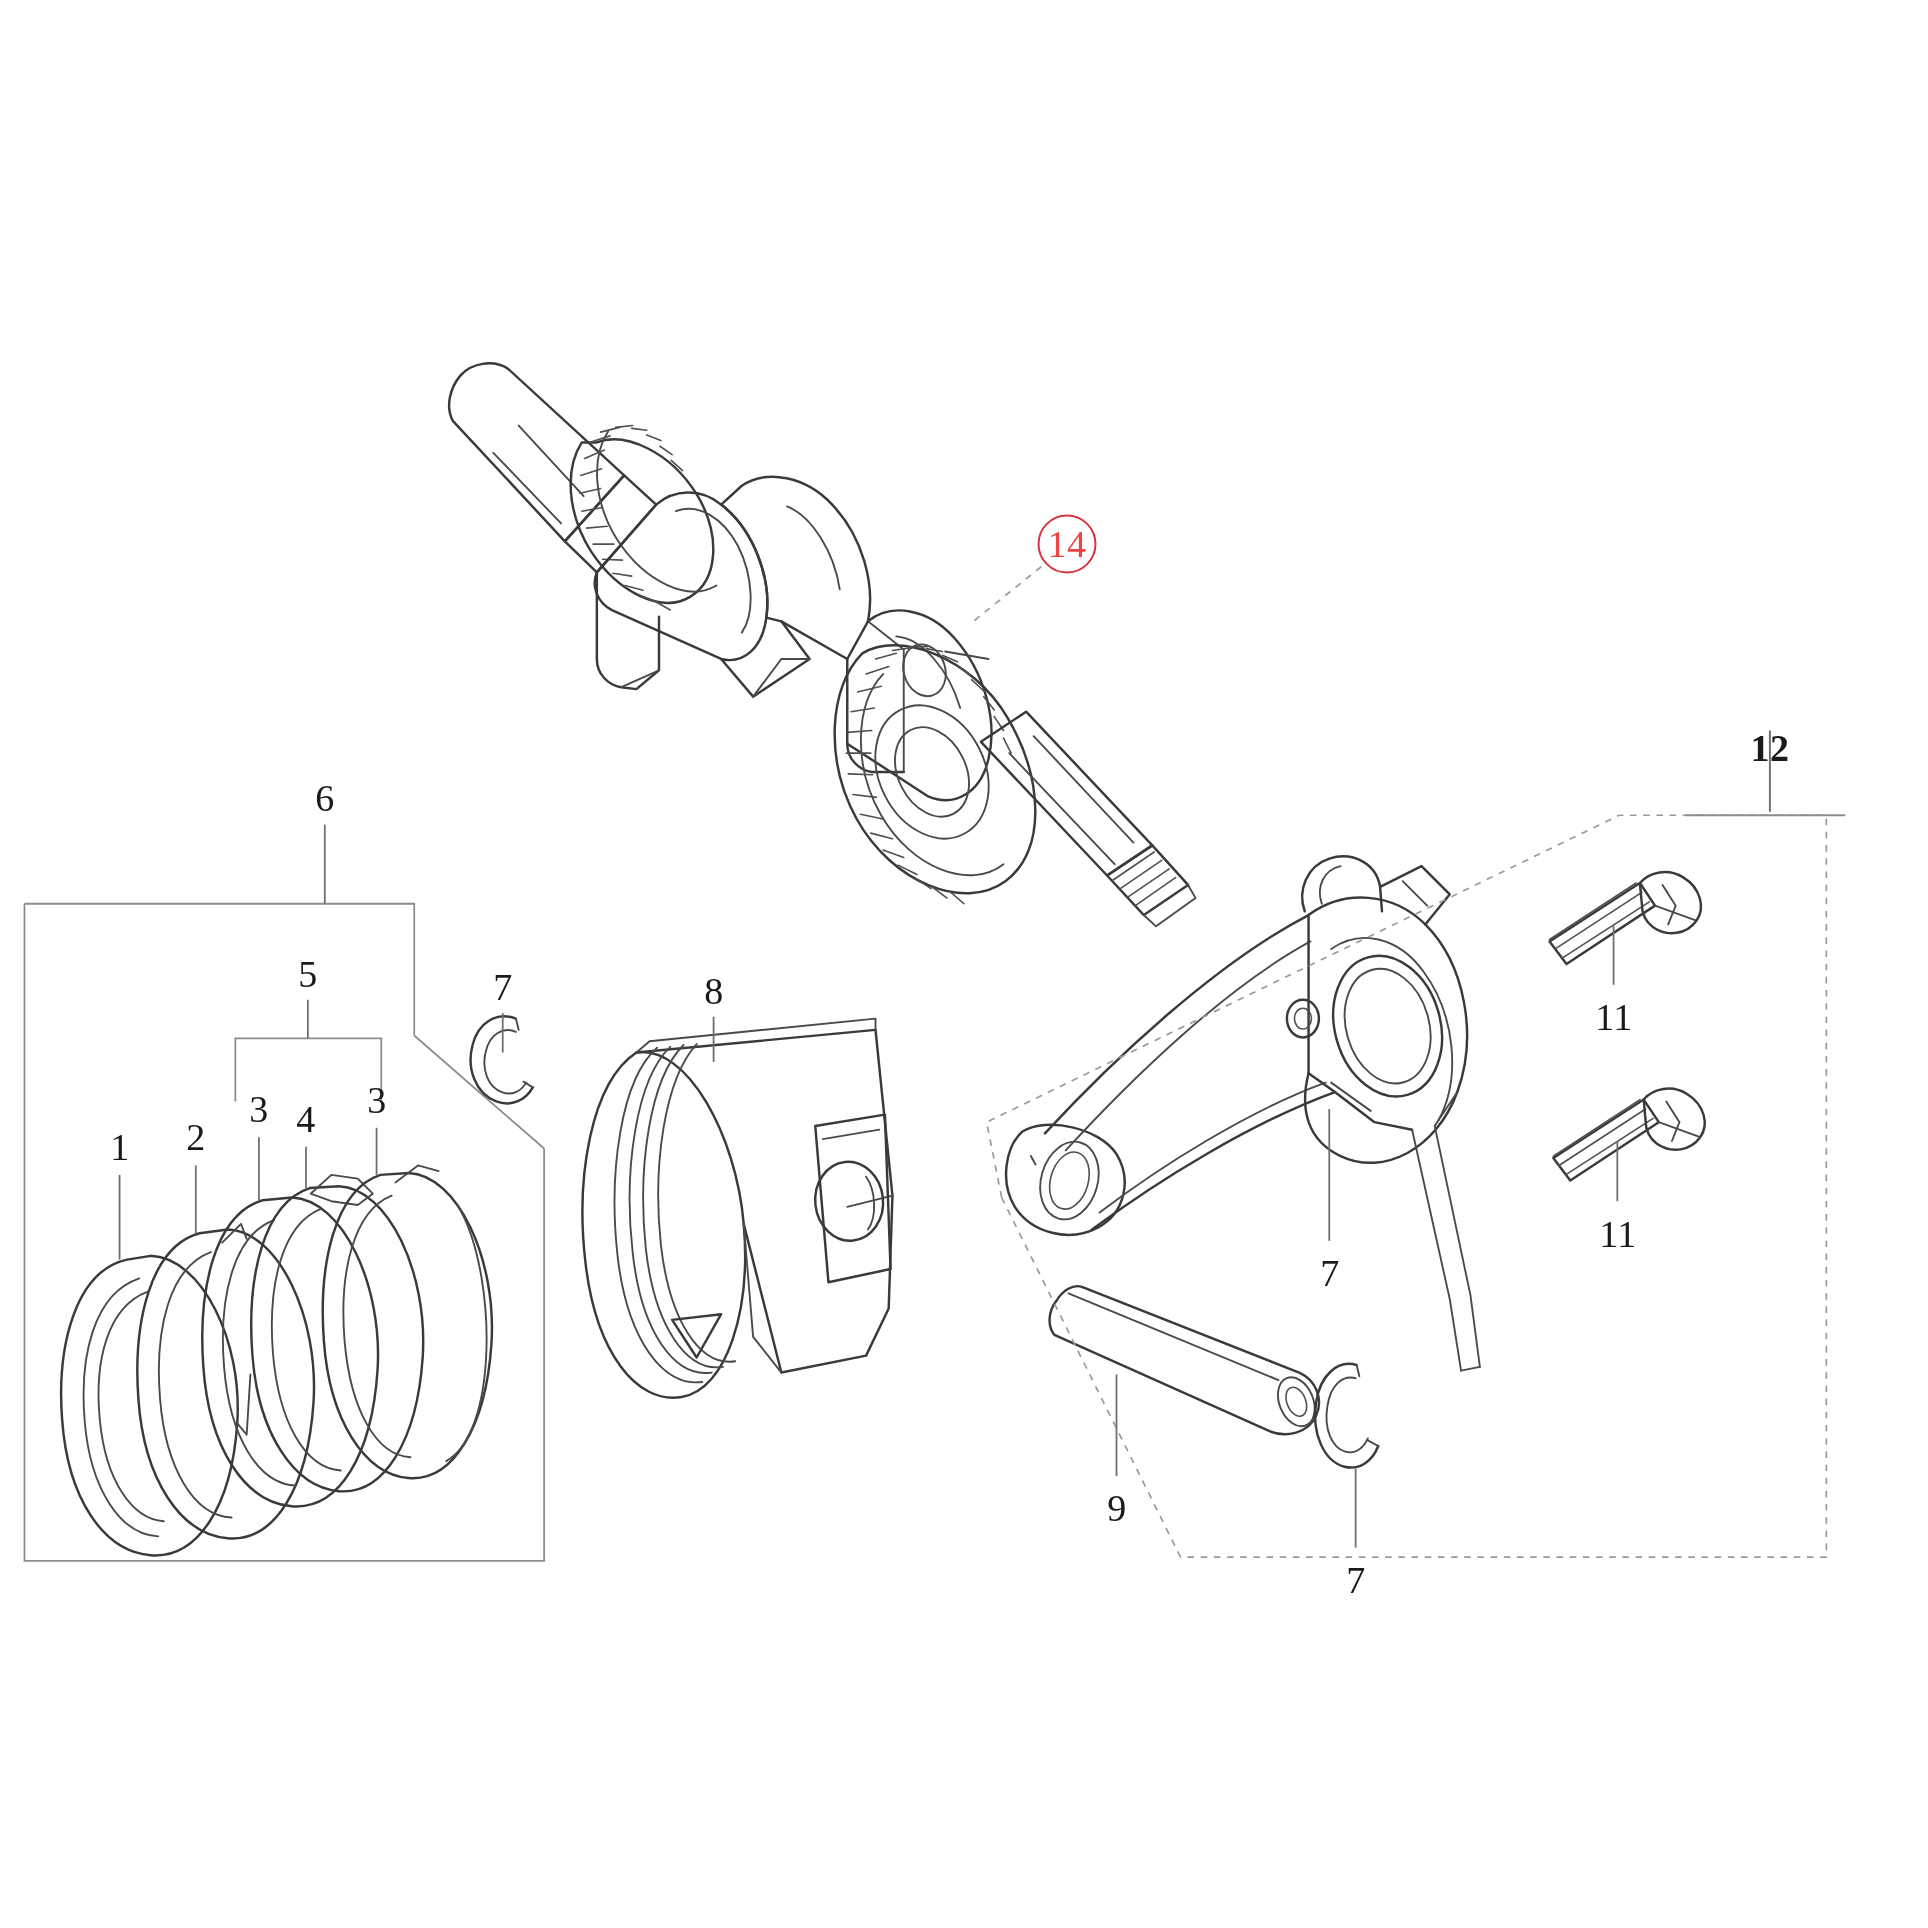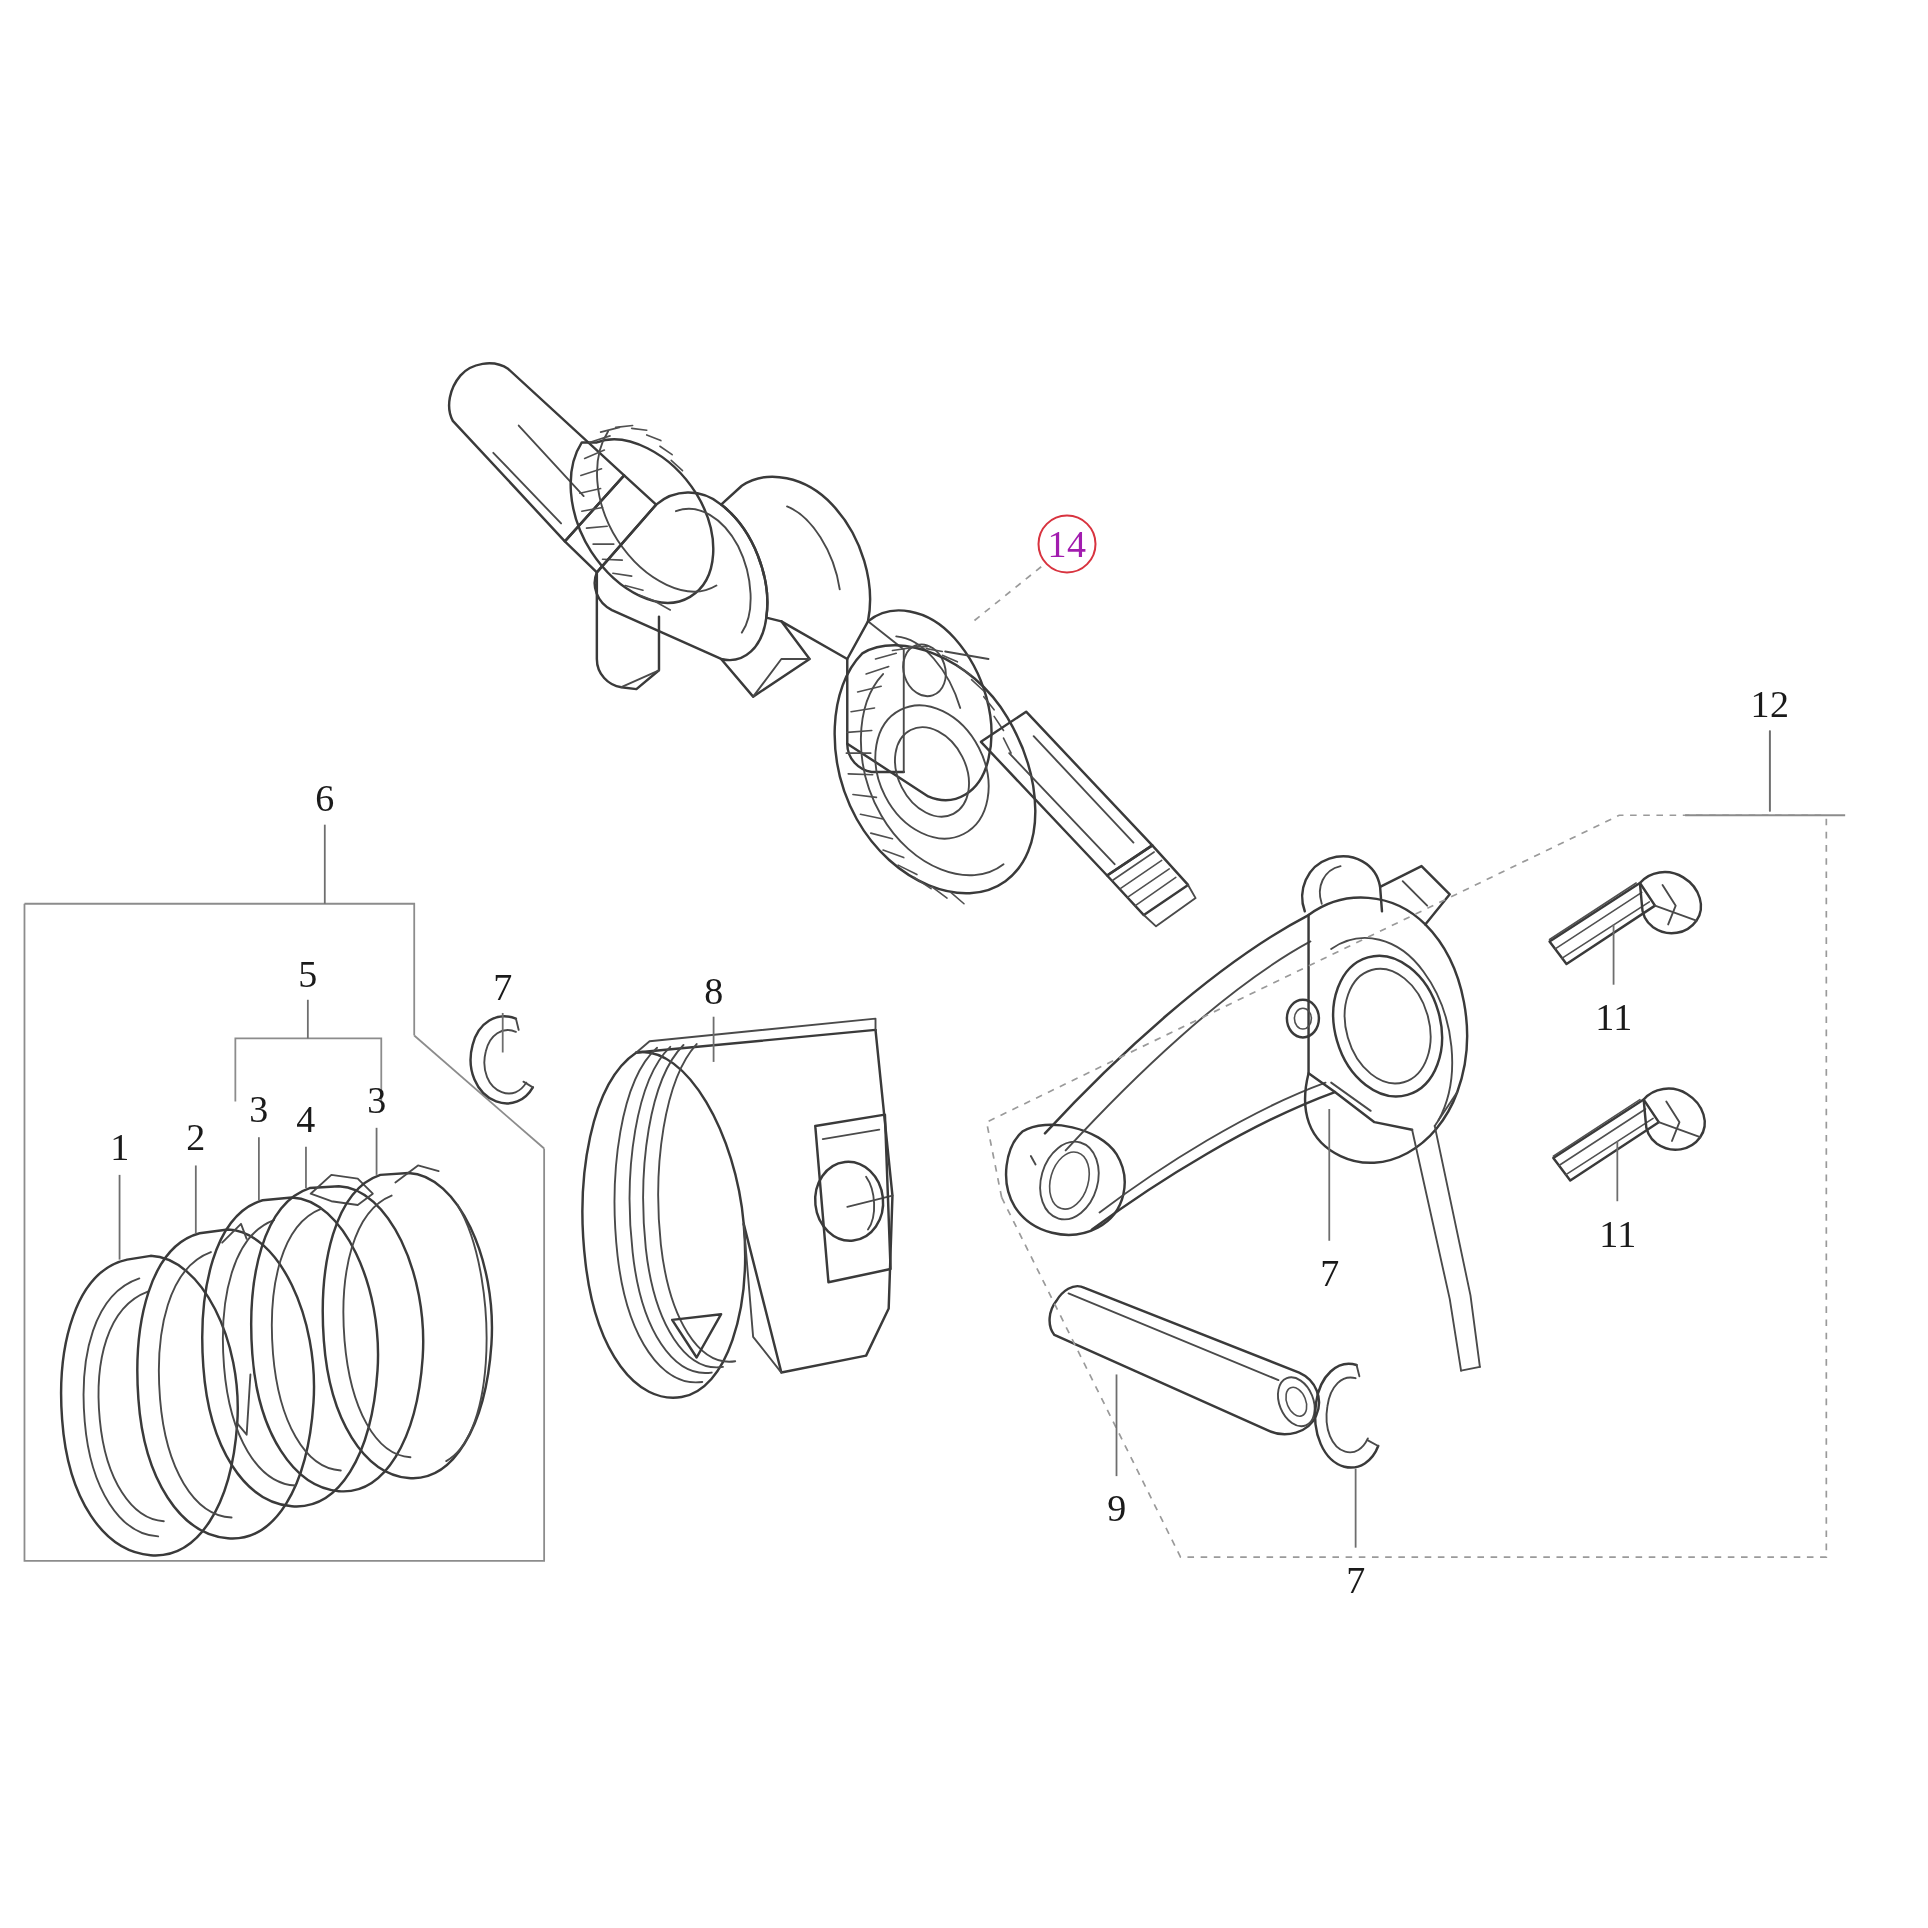--- a/index.html
+++ b/index.html
@@ -3,21 +3,21 @@
 <meta charset="utf-8">
 <style>
   html,body{margin:0;padding:0;background:#ffffff;}
   body{width:1928px;height:1928px;overflow:hidden;
        font-family:"Liberation Serif", serif;}
   #stage{position:relative;width:1928px;height:1928px;background:#fff;}
   svg.layer{position:absolute;left:0;top:0;width:1928px;height:1928px;}
   .lbl{position:absolute;font-family:"Liberation Serif",serif;font-size:38px;
        color:#1a1a1a;font-weight:400;line-height:1;white-space:nowrap;
        transform:translate(-50%,-50%);letter-spacing:0.5px;}
-  .lbl.hl{color:#a21caf;text-align:right;}
+  .lbl.hl{color:#ef4444;text-align:right;}
   .hl-ring{position:absolute;width:55px;height:55px;border:2.8px solid #d8333f;
            border-radius:50%;transform:translate(-50%,-50%);}
 </style>
 </head>
 <body>
 
 <div id="stage">
 
   <svg class="layer" viewBox="0 0 2048 2048">
     <defs>
@@ -309,17 +309,17 @@
   <div class="lbl" style="left:377px;top:1100px;">3</div>
   <div class="lbl" style="left:308px;top:974px;">5</div>
   <div class="lbl" style="left:325px;top:798px;">6</div>
   <div class="lbl" style="left:503px;top:987px;">7</div>
   <div class="lbl" style="left:714px;top:991px;">8</div>
   <div class="lbl" style="left:1117px;top:1508px;">9</div>
   <div class="lbl" style="left:1356px;top:1580px;">7</div>
   <div class="lbl" style="left:1330px;top:1273px;">7</div>
   <div class="lbl" style="left:1614px;top:1017px;">11</div>
   <div class="lbl" style="left:1618px;top:1234px;">11</div>
-  <div class="lbl" style="left:1770px;top:704px;">12</div>
+  <div class="lbl" style="left:1770px;top:748px;font-weight:bold;">12</div>
   <div class="lbl hl" style="left:1067px;top:544px;">14</div>
 
 </div>
 
 
 </body></html>

